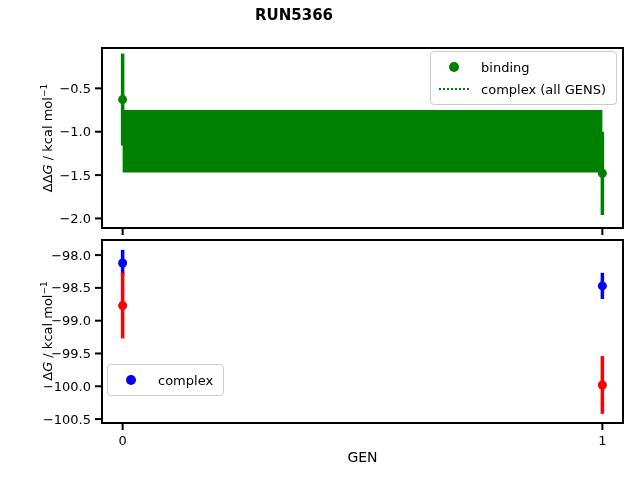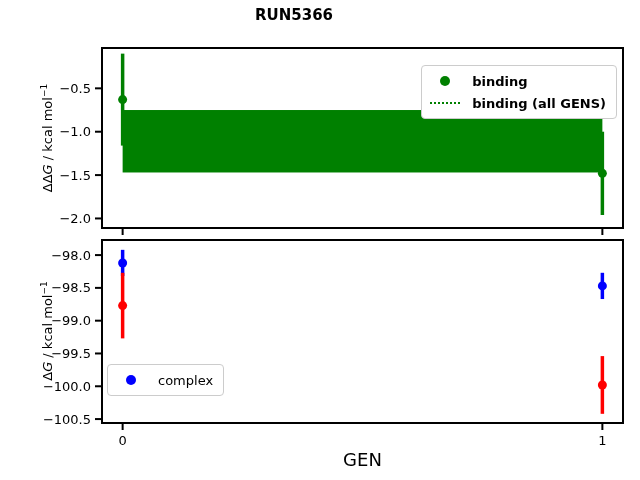--- a/index.html
+++ b/index.html
@@ -8,24 +8,24 @@
   .fig-title{position:absolute;top:6px;left:0;width:588px;text-align:center;
              font-size:15px;font-weight:bold;}
   .plot-canvas{position:absolute;left:0;top:0;}
   .plot-canvas text{font-family:"DejaVu Sans","Liberation Sans",sans-serif;font-size:13px;fill:#000;}
   .ylabel{position:absolute;width:220px;height:18px;line-height:18px;text-align:center;
           font-size:13px;transform:rotate(-90deg);white-space:nowrap;}
   #ylabel-top{left:-66px;top:129px;}
   #ylabel-bottom{left:-66px;top:322px;}
   .ylabel .it{font-style:italic;}
   .ylabel sup{font-size:9px;}
-  .xlabel{position:absolute;top:449px;left:102px;width:521px;text-align:center;font-size:18px;}
+  .xlabel{position:absolute;top:449px;left:102px;width:521px;text-align:center;font-size:14px;}
   .legend{position:absolute;background:#ffffff;border:1px solid #cccccc;border-radius:4px;
           padding:4px 10px 4px 4px;z-index:3;}
-  #legend-top{top:65px;right:23px;font-weight:bold;}
+  #legend-top{top:51px;right:23px;}
   #legend-bottom{top:364px;left:107px;}
   .legend-row{display:flex;align-items:center;height:22px;}
   .legend-swatch{width:38px;display:flex;justify-content:center;align-items:center;}
   .legend-dot{width:10px;height:10px;border-radius:50%;background:#008000;}
   .legend-line{width:30px;height:0;border-top:2px dotted #008000;}
   .legend-label{font-size:13px;padding-left:8px;white-space:nowrap;}
 </style>
 </head>
 <body>
 
@@ -88,21 +88,21 @@
     <div class="legend-row">
       <span class="legend-swatch">
           <span class="legend-dot" style="background-color: rgb(0, 128, 0);"></span>
         </span>
       <span class="legend-label">binding</span>
     </div>
     <div class="legend-row">
       <span class="legend-swatch">
           <span class="legend-line" style="border-top-color: rgb(0, 128, 0);"></span>
         </span>
-      <span class="legend-label">binding (all GENS)</span>
+      <span class="legend-label">complex (all GENS)</span>
     </div>
   </div>
 
   <div class="legend" id="legend-bottom">
     <div class="legend-row">
       <span class="legend-swatch">
           <span class="legend-dot" style="background-color: rgb(0, 0, 255);"></span>
         </span>
       <span class="legend-label">complex</span>
     </div>

